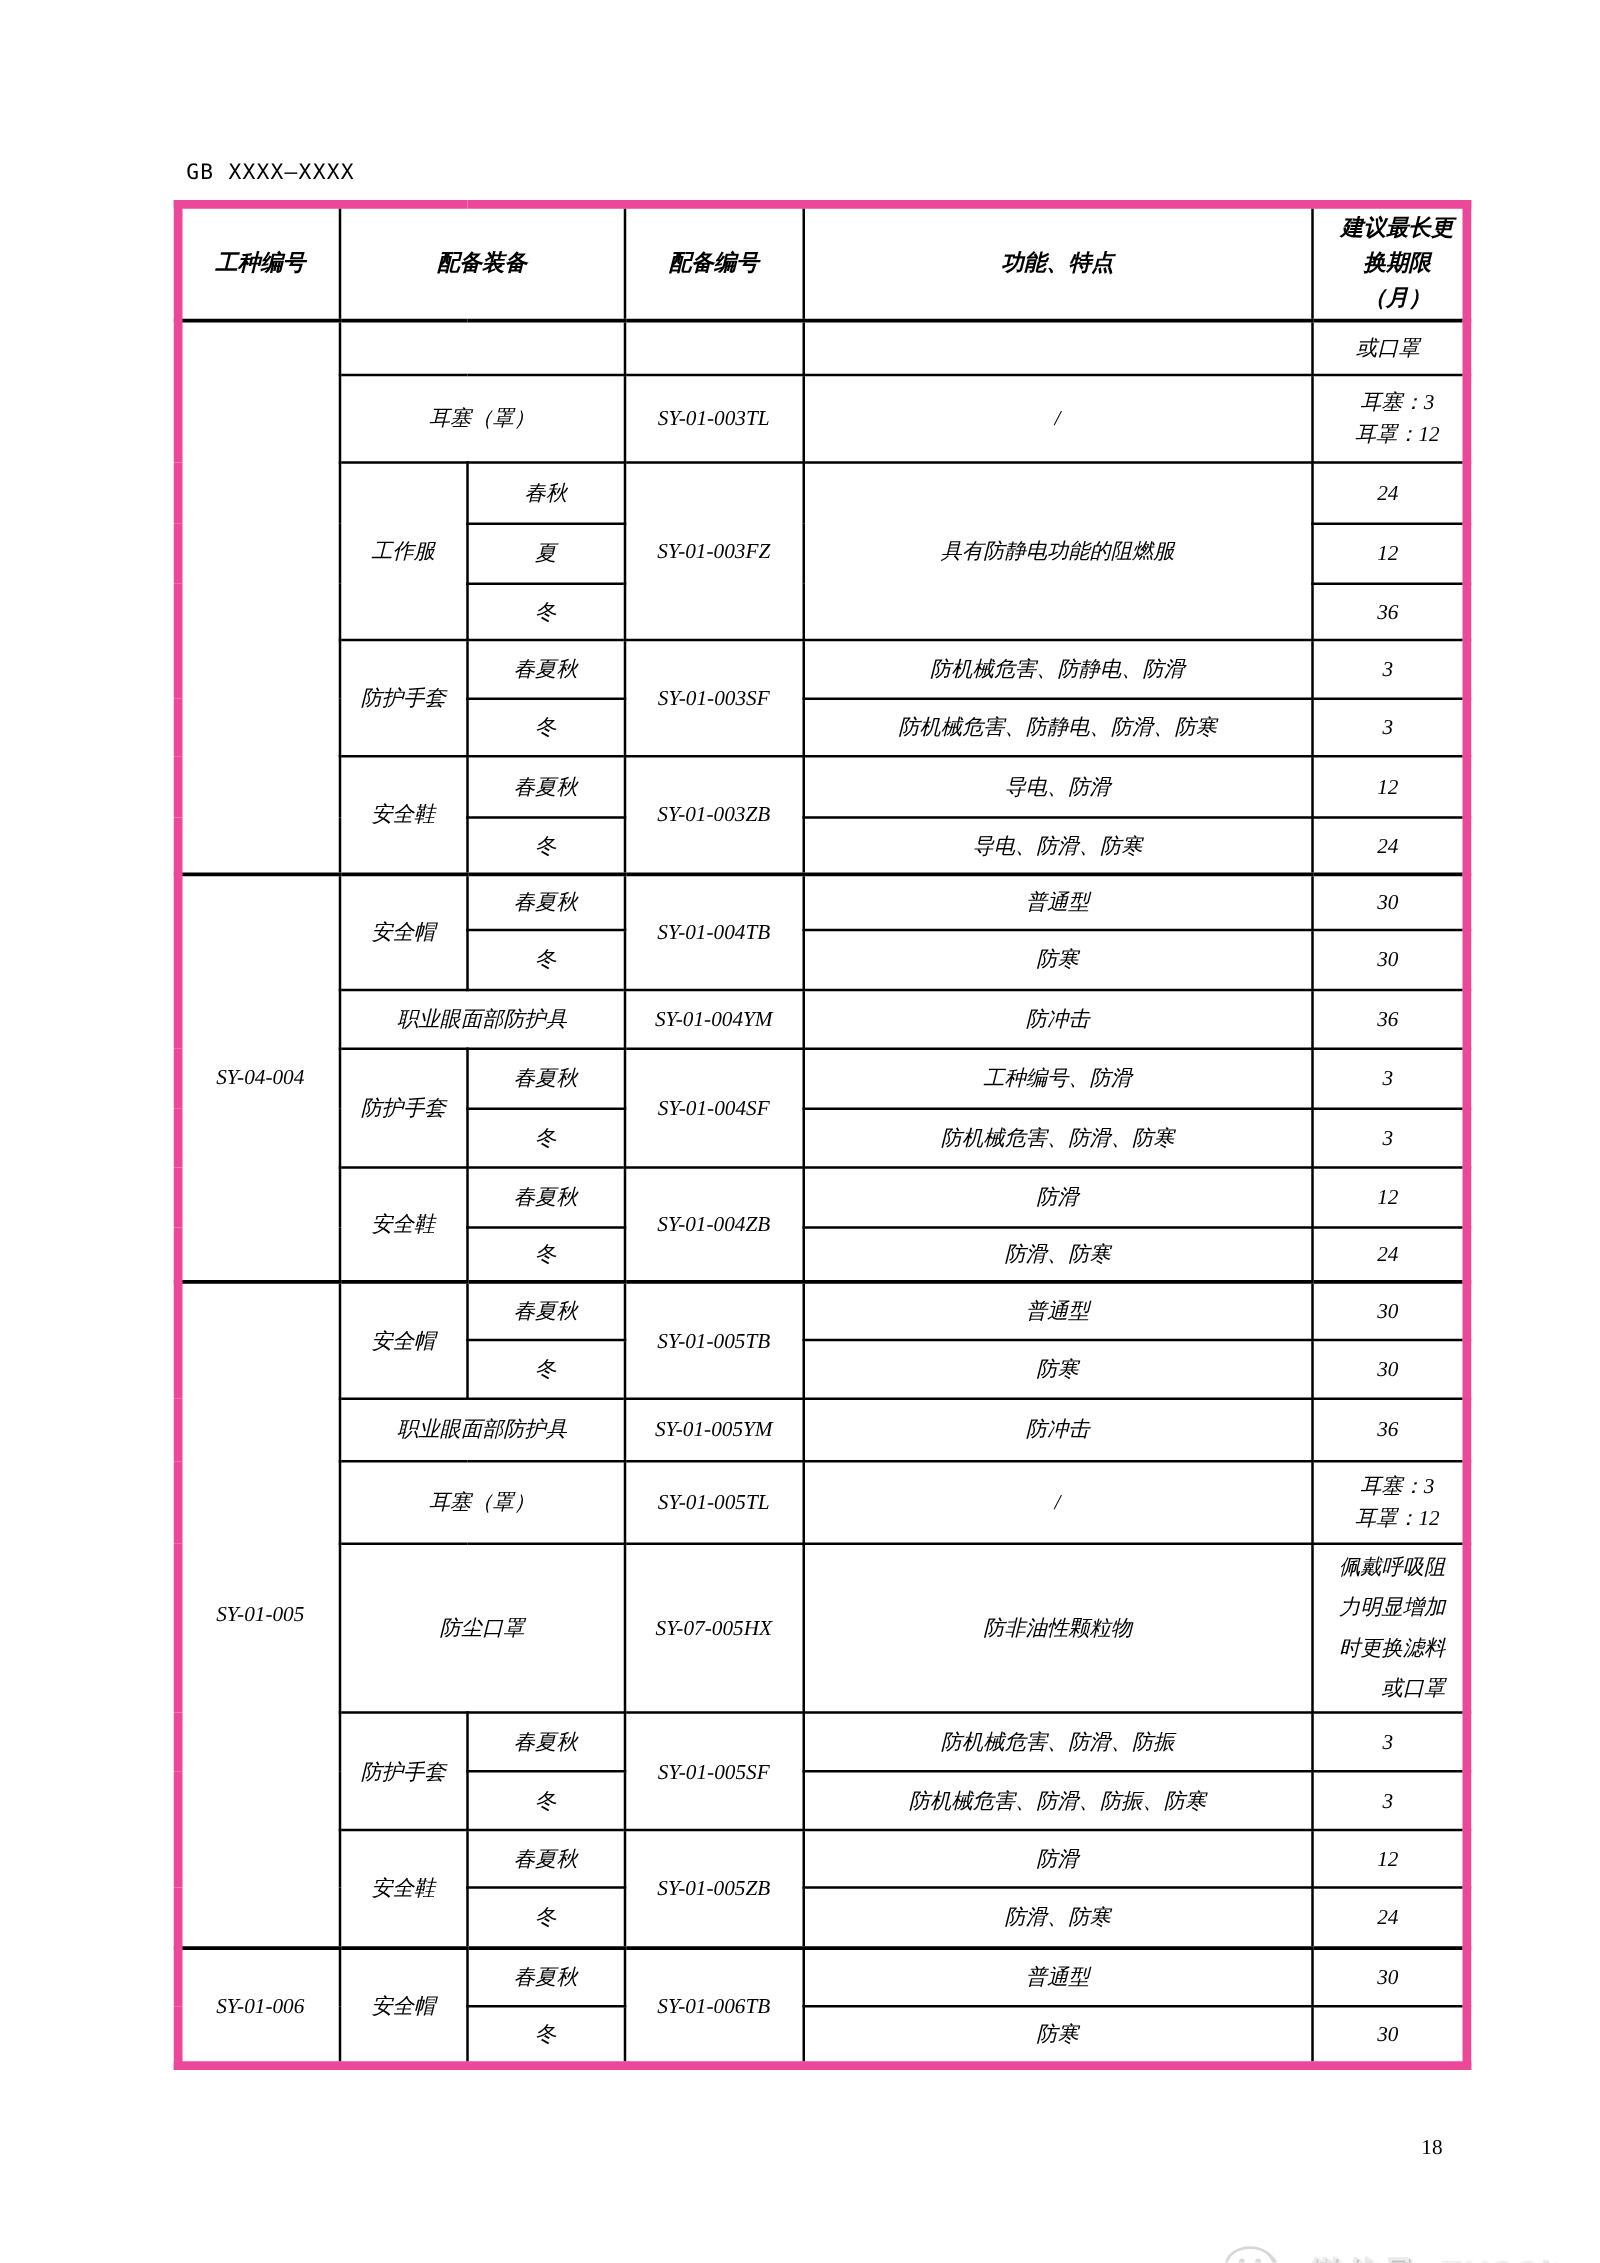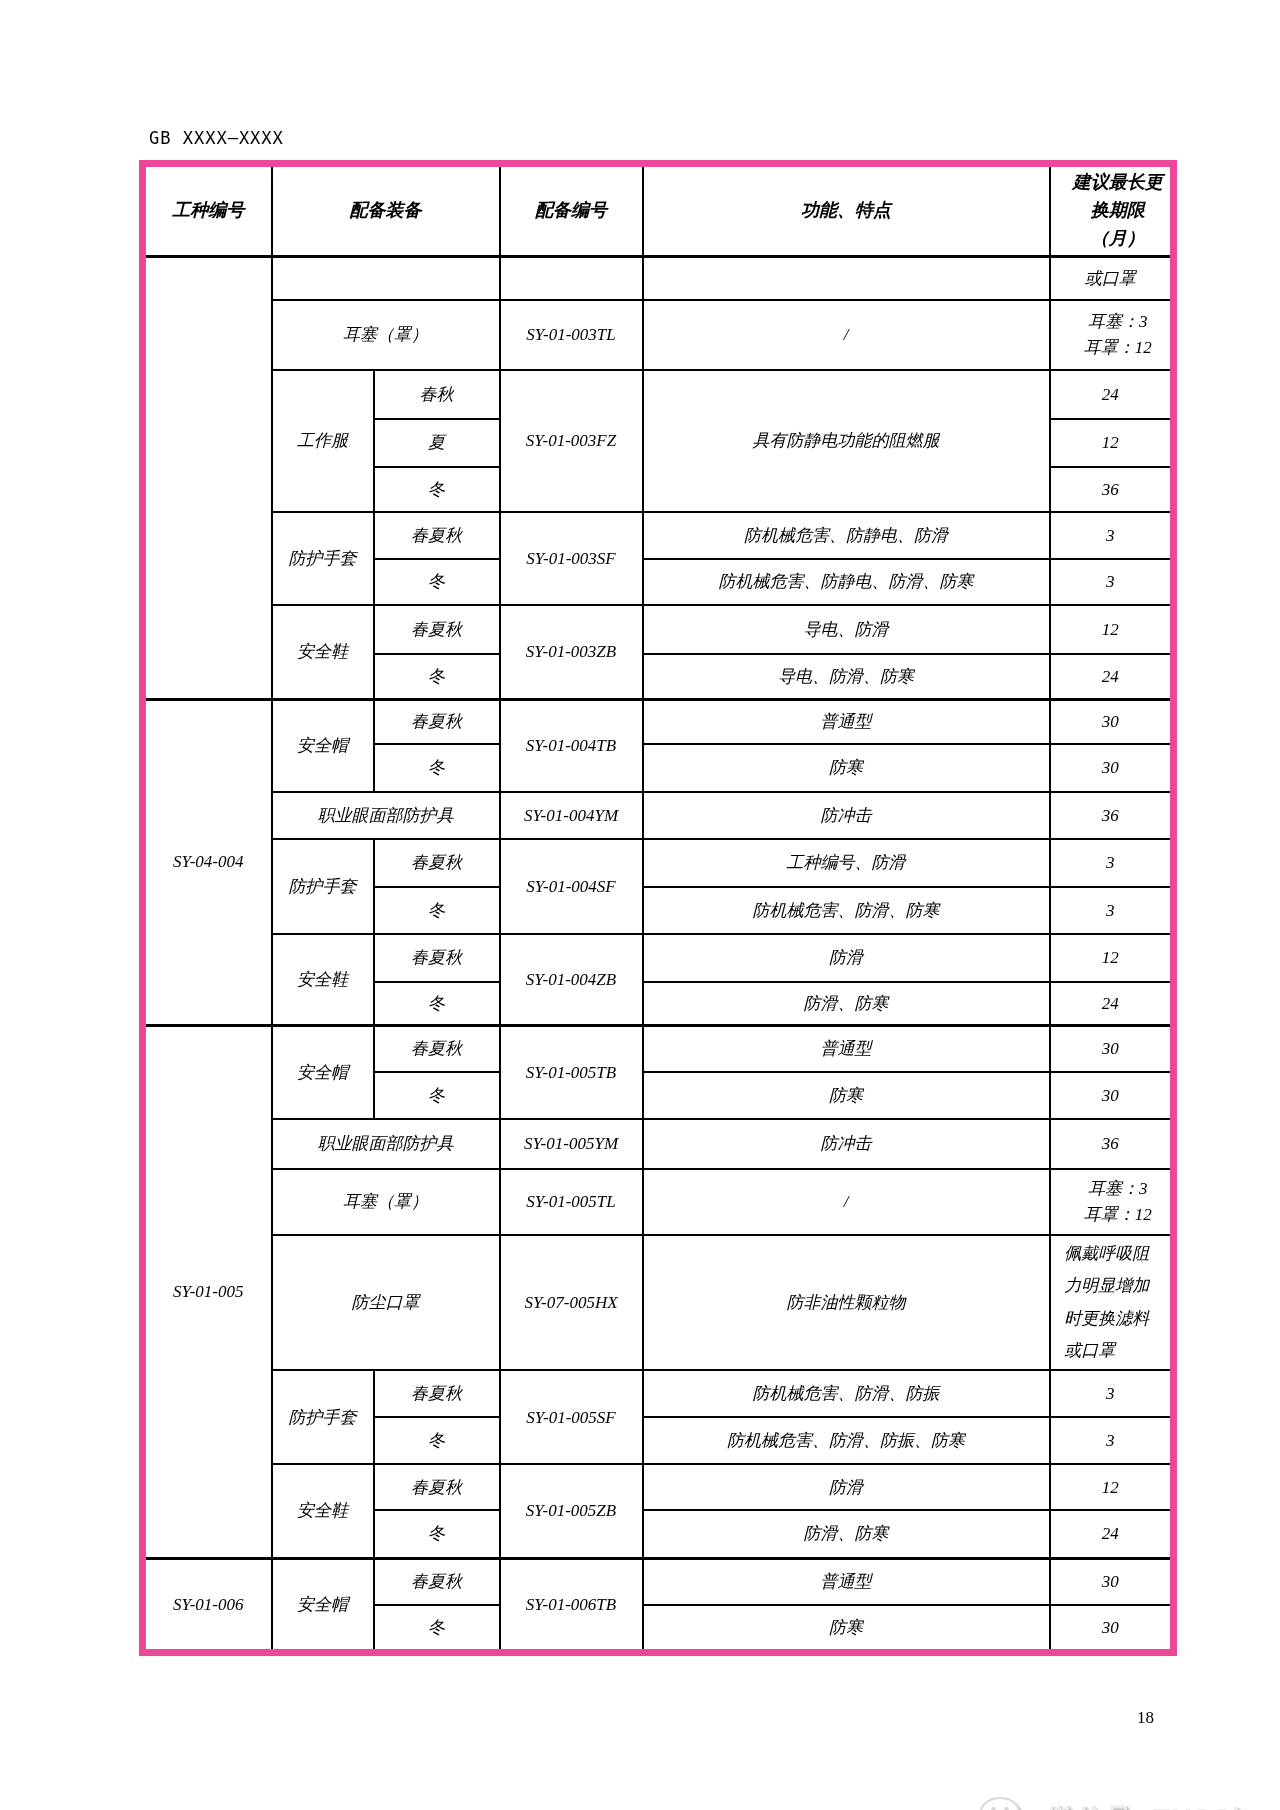--- a/index.html
+++ b/index.html
@@ -19,21 +19,21 @@
   }
   table.spec td{
     border:2px solid #000;text-align:center;vertical-align:middle;
     font-size:17px;line-height:1.5;padding:2px 4px;overflow:hidden;
   }
   tr.head td{font-weight:bold;font-size:18px;border-bottom:3px solid #000;}
   tr.sect td{border-top:3px solid #000;}
   td.feat{text-align:left;padding-left:9px;}
   td.code{font-size:16px;letter-spacing:0;}
   .two-line span{display:block;line-height:1.55;margin-left:15px;}
-  .wrap-narrow{width:5.4em;margin:0 auto;text-align:left;line-height:1.9;}
+  .wrap-narrow{width:5.4em;margin:0 auto;text-align:right;line-height:1.9;}
   .page-num{position:absolute;left:1137px;top:1708px;font-size:17px;}
   .watermark{
     position:absolute;top:1790px;right:14px;height:60px;
     display:flex;align-items:center;gap:8px;font-weight:bold;
   }
   .watermark-text{
     font-family:"Liberation Sans","DejaVu Sans",sans-serif;
     font-size:29px;color:#ececec;
     text-shadow:1px 1px 0 #c2c2c2, 2px 3px 3px #9b9b9b;
     white-space:nowrap;

